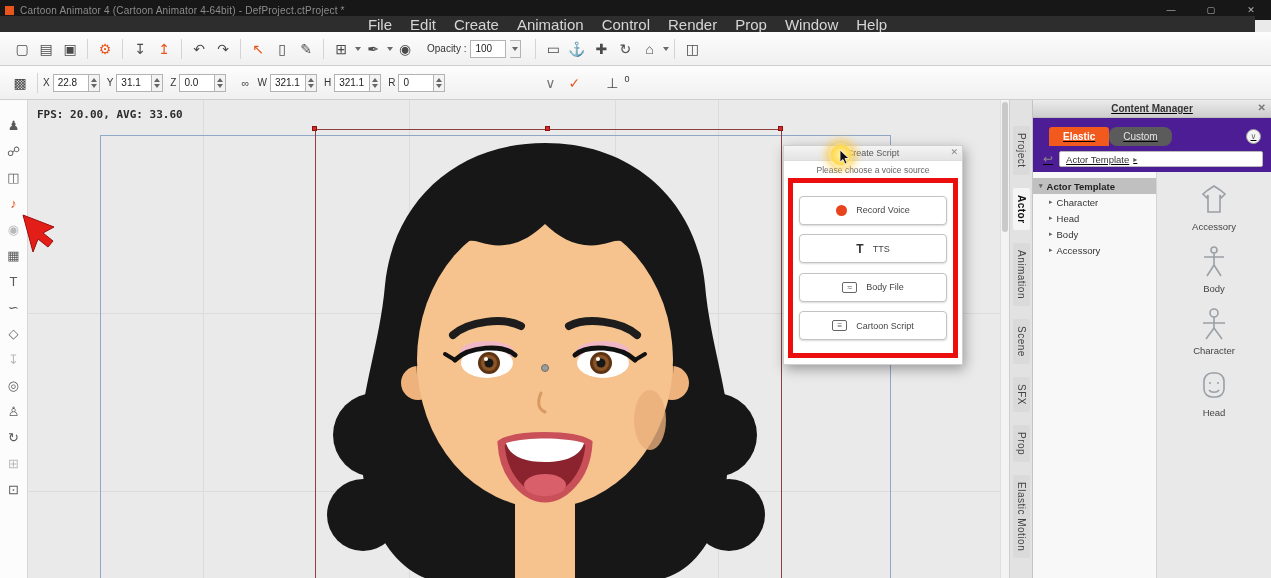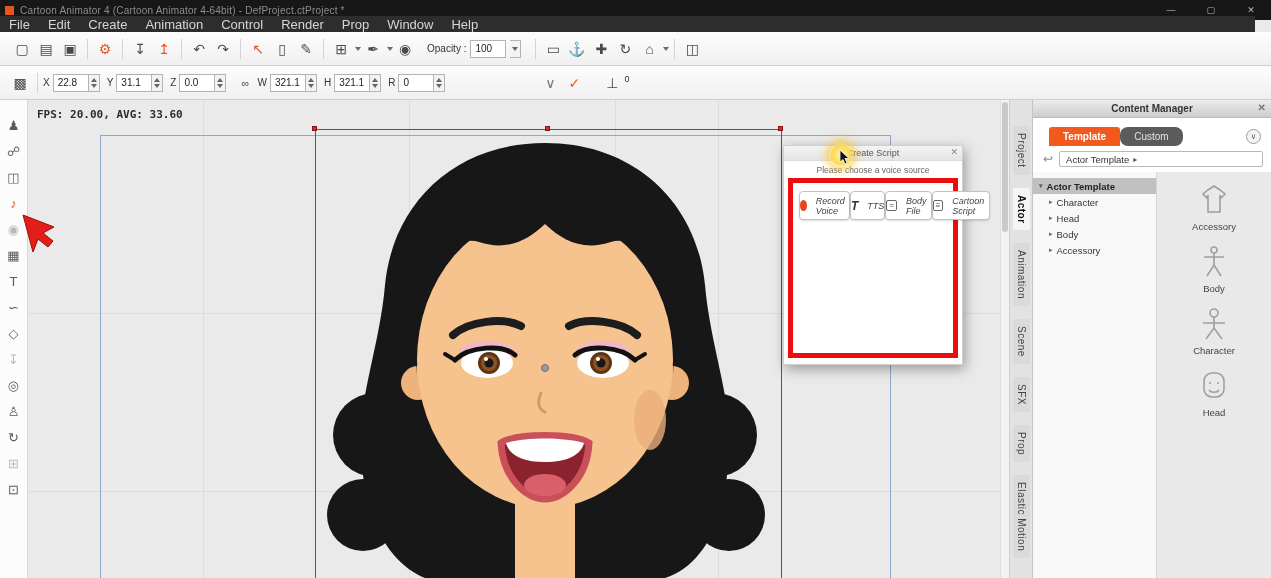--- a/index.html
+++ b/index.html
@@ -11,21 +11,21 @@
   
   .titlebar { position:absolute; top:0; left:0; right:0; height:20px; background:#171717;
     display:flex; align-items:center; color:#8d8d8d; }
   .app-icon { width:9px; height:9px; background:#e8551c; margin:0 6px 0 5px; flex:none; }
   .title { font-size:10px; letter-spacing:.2px; }
   .win-controls { margin-left:auto; display:flex; height:100%; }
   .win-btn { width:40px; height:100%; display:flex; align-items:center; justify-content:center;
     color:#b5b5b5; font-size:9px; }
   
   .menubar { position:absolute; top:16px; left:0; right:16px; height:16px; background:#2d2d2d;
-    display:flex; align-items:center; color:#d6d6d6; font-size:13px; }
+    display:flex; align-items:center; color:#d6d6d6; font-size:15px;justify-content:center; }
   .menu-item { padding:0 9px; height:100%; display:flex; align-items:center; }
   
   .toolbar { position:absolute; left:0; right:0; background:linear-gradient(#fdfdfd,#f0f0f0);
     border-bottom:1px solid #cfcfcf; display:flex; align-items:center; }
   .toolbar1 { top:32px; height:34px; padding-left:10px; }
   .toolbar2 { top:66px; height:34px; padding-left:8px; }
   .tbtn { min-width:24px; height:24px; display:flex; align-items:center; justify-content:center;
     font-size:14px; color:#4a4a4a; border-radius:3px; }
   .tbtn.accent { color:#e8551c; }
   .tsep { width:1px; height:20px; background:#d4d4d4; margin:0 5px; flex:none; }
@@ -62,22 +62,22 @@
   .character-svg { position:absolute; left:277px; top:25px; }
   .vscroll { position:absolute; left:1000px; top:100px; width:9px; height:478px; background:#f3f3f3; border-left:1px solid #dedede; }
   .vthumb { position:absolute; left:1px; top:2px; width:6px; height:130px; background:#c9c9c9; border-radius:3px; }
   
   .side-tabs { position:absolute; left:1009px; top:100px; bottom:0; width:23px; background:#e2e2e2;
     border-left:1px solid #cfcfcf; display:flex; flex-direction:column; align-items:center; padding-top:26px; gap:13px; }
   .vtab { writing-mode:vertical-rl; font-size:10px; color:#444; padding:7px 3px; letter-spacing:.5px;
     background:#dadada; border-radius:2px; }
   .vtab.active { background:#f5f5f5; color:#111; font-weight:bold; }
   
-  .content-panel { position:absolute; left:1032px; top:100px; right:0; bottom:0; background:#ffffff;
-    border-left:1px solid #c4c4c4; }
+  .content-panel { position:absolute; left:1032px; top:100px; right:0; bottom:0; background:#4c1d95;
+    border-left:1px solid #c4c4c4;text-decoration:underline; }
   .cm-header { height:18px; background:linear-gradient(#ececec,#cdcdcd); border-bottom:1px solid #bdbdbd;
     display:flex; align-items:center; justify-content:center; font-size:10px; font-weight:bold; color:#333; position:relative; }
   .cm-close { position:absolute; right:5px; top:2px; font-size:10px; color:#777; }
   .cm-tabs { display:flex; align-items:center; margin:9px 10px 0 16px; height:19px; }
   .cm-tab { padding:0 14px; height:19px; display:flex; align-items:center; font-size:10px; border-radius:3px 3px 0 0; }
   .cm-tab.active { background:#f2591d; color:#fff; font-weight:bold; }
   .cm-tab.inactive { background:#5b5b5b; color:#e3e3e3;border-radius:8px; }
   .cm-collapse { margin-left:auto; width:15px; height:15px; border:1px solid #9c9c9c; border-radius:50%;
     display:flex; align-items:center; justify-content:center; font-size:8px; color:#666; background:#f4f4f4; }
   .cm-breadcrumb { display:flex; align-items:center; gap:6px; padding:5px 8px 5px 10px; }
@@ -96,21 +96,21 @@
   .cm-thumb { width:44px; height:36px; display:flex; align-items:center; justify-content:center; }
   .cm-label { font-size:9.5px; color:#444; }
   
   .dialog { position:absolute; left:783px; top:145px; width:180px; height:220px; background:#fff;
     box-shadow:2px 4px 12px rgba(0,0,0,.35); border:1px solid #cfcfcf; }
   .dlg-header { height:15px; background:linear-gradient(#f4f4f4,#e4e4e4); border-bottom:1px solid #dcdcdc;
     display:flex; align-items:center; justify-content:center; font-size:9px; color:#555; position:relative; }
   .dlg-close { position:absolute; right:4px; top:1px; font-size:9px; color:#888; }
   .dlg-sub { font-size:8.5px; color:#666; text-align:center; margin-top:4px; }
   .voice-box { position:absolute; left:4px; right:4px; top:32px; bottom:6px; border:5px solid #ea0e0e;
-    display:flex; flex-direction:row; justify-content:space-around; padding:8px 6px;font-style:italic; }
+    display:flex; flex-direction:column; justify-content:space-around; padding:8px 6px; }
   .voice-btn { height:29px; border:1px solid #c3c3c3; border-radius:4px; background:#fff;
     display:flex; align-items:center; justify-content:center; gap:9px; font-size:9px; color:#444;
     box-shadow:0 1px 2px rgba(0,0,0,.15); }
   .vicon { font-size:11px; color:#555; display:flex; align-items:center; }
   .vicon.rec { width:11px; height:11px; border-radius:50%; background:#e8431c; }
   .vicon.boxy { width:15px; height:11px; border:1px solid #666; border-radius:2px; font-size:8px;
     justify-content:center; color:#555; }
   .vicon.tts { font-weight:bold; font-size:12px; color:#333; }
   
   .click-glow { position:absolute; left:829px; top:143px; width:24px; height:24px; border-radius:50%;
@@ -348,21 +348,21 @@
     <div class="vtab">Prop</div>
     <div class="vtab">Elastic Motion</div>
   </div>
 
   <div class="content-panel">
     <div class="cm-header">
       <span>Content Manager</span>
       <span class="cm-close">✕</span>
     </div>
     <div class="cm-tabs">
-      <div class="cm-tab active">Template</div>
+      <div class="cm-tab active">Elastic</div>
       <div class="cm-tab inactive">Custom</div>
       <div class="cm-collapse">∨</div>
     </div>
     <div class="cm-breadcrumb">
       <span class="cm-back">↩</span>
       <span class="cm-path">
         <span>Actor Template</span>
         <span class="arrow">▸</span>
       </span>
     </div>

